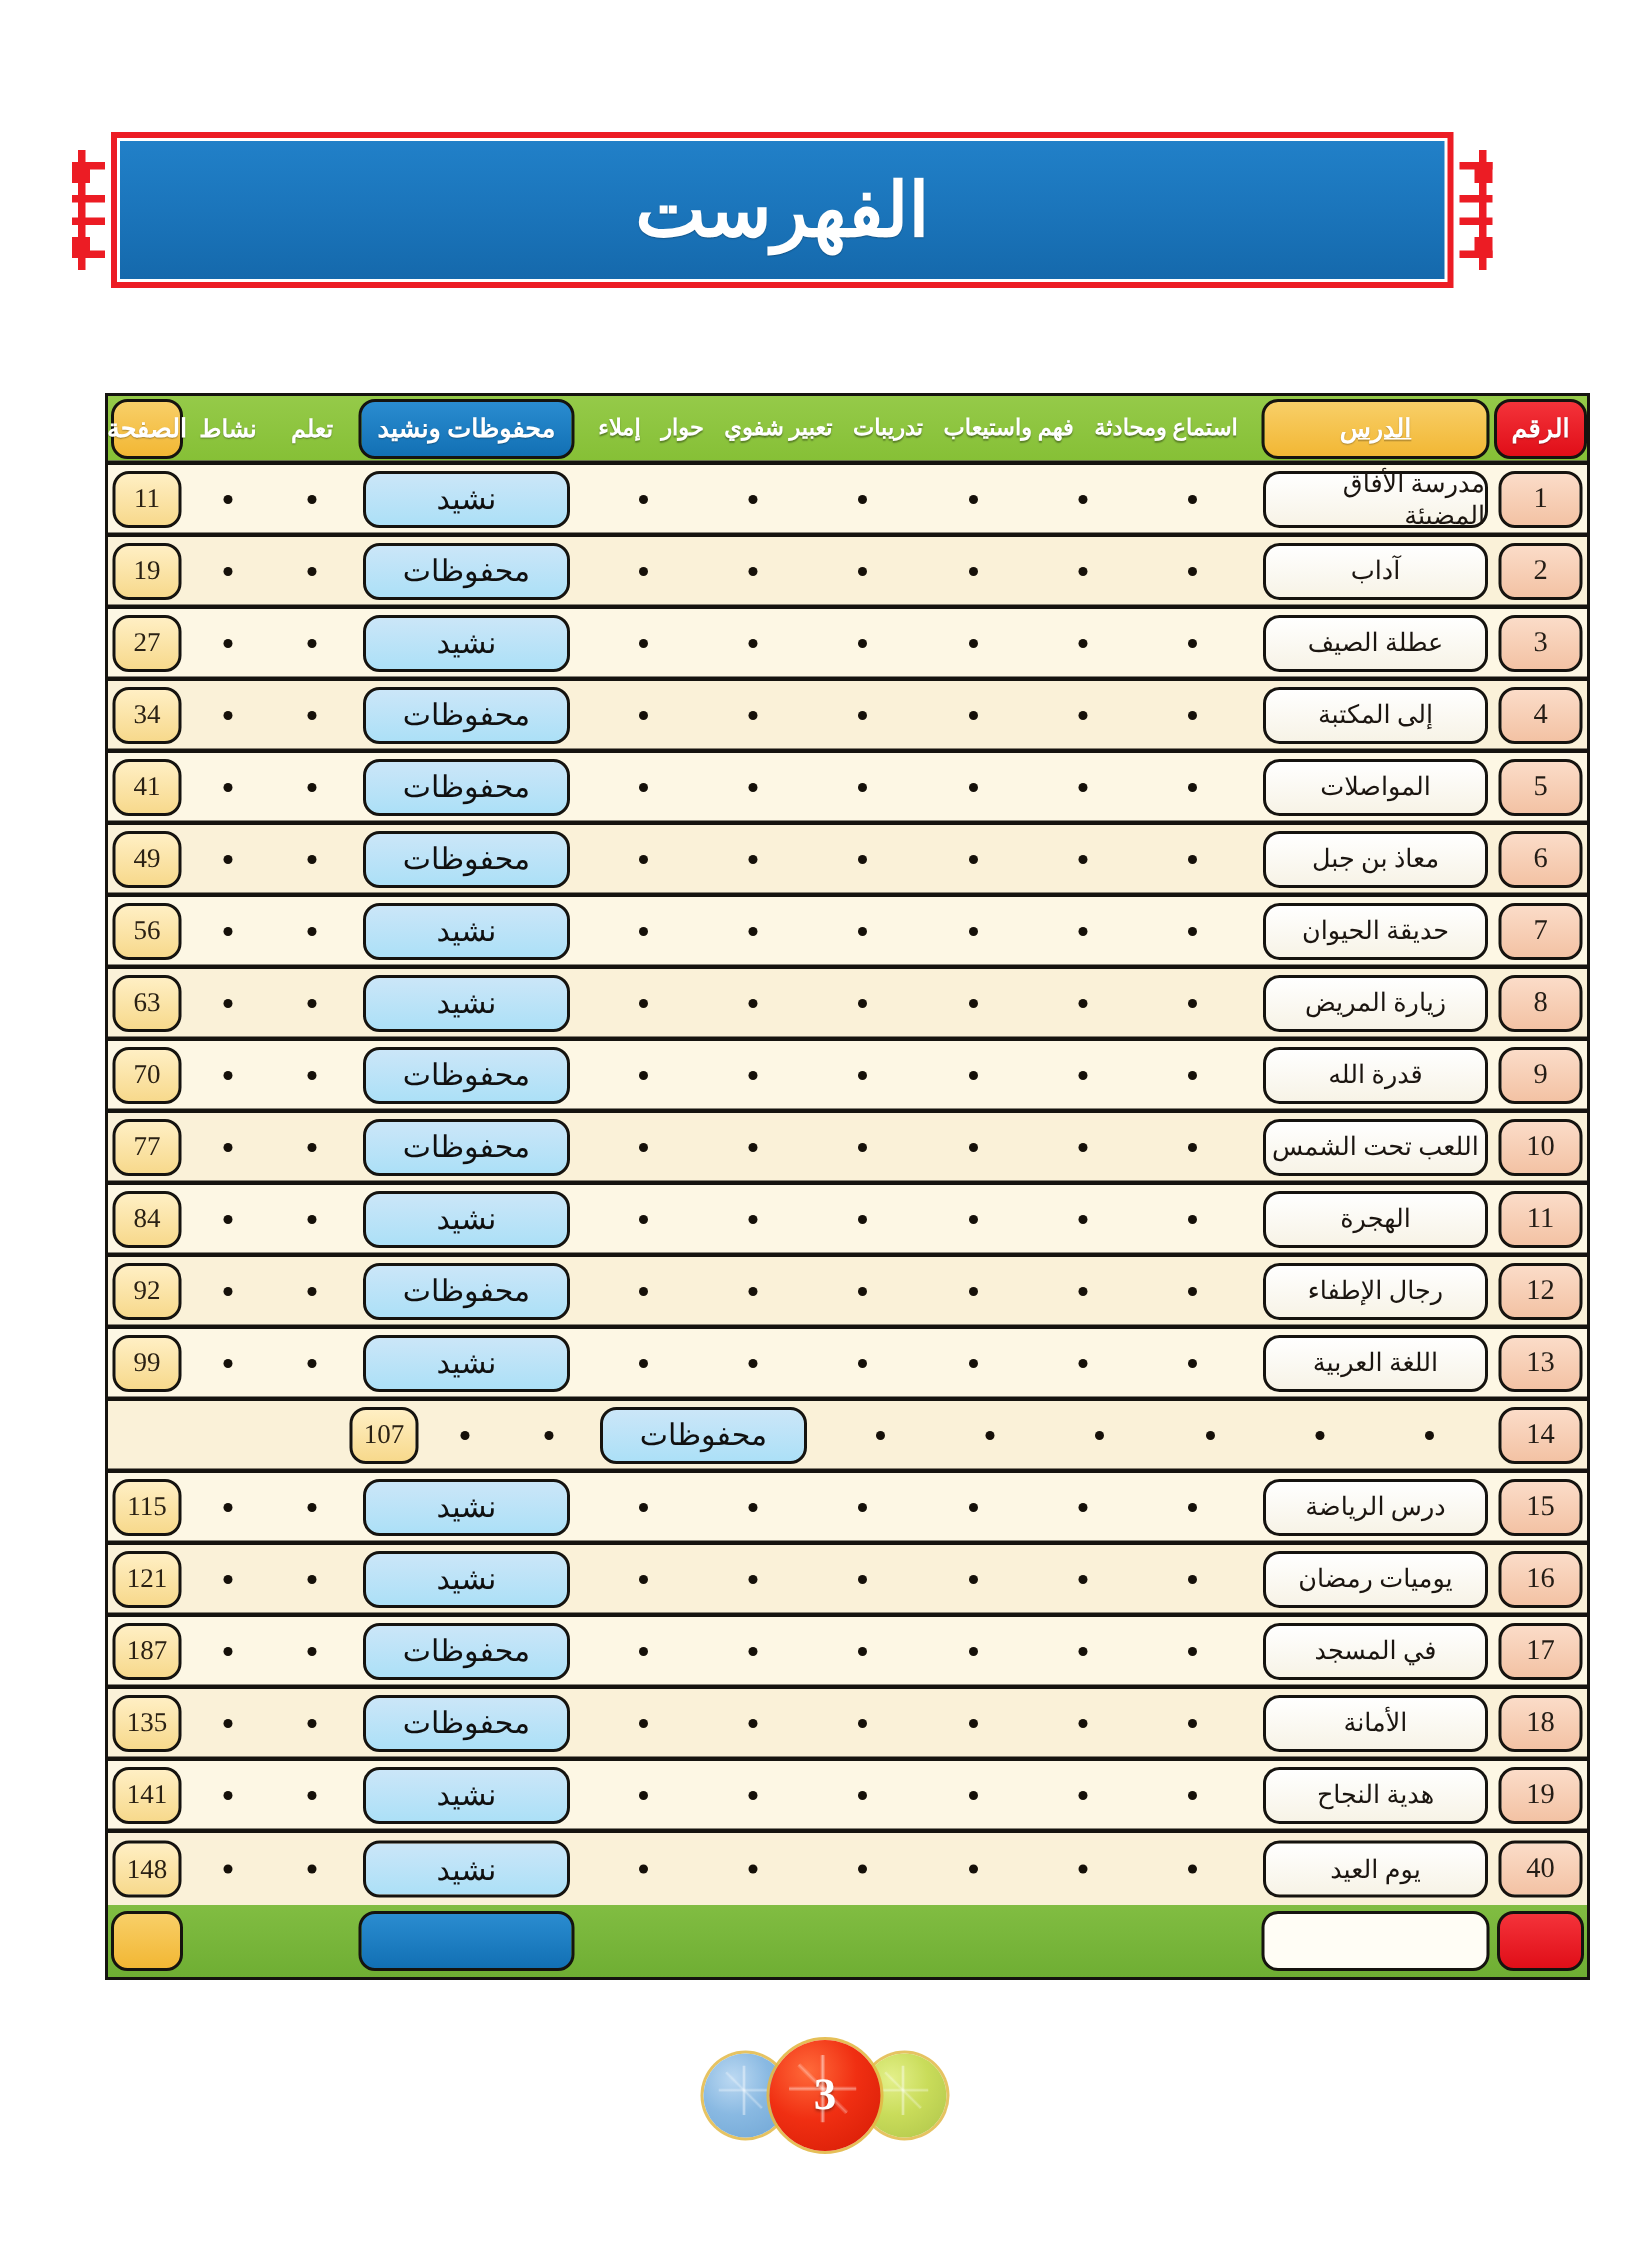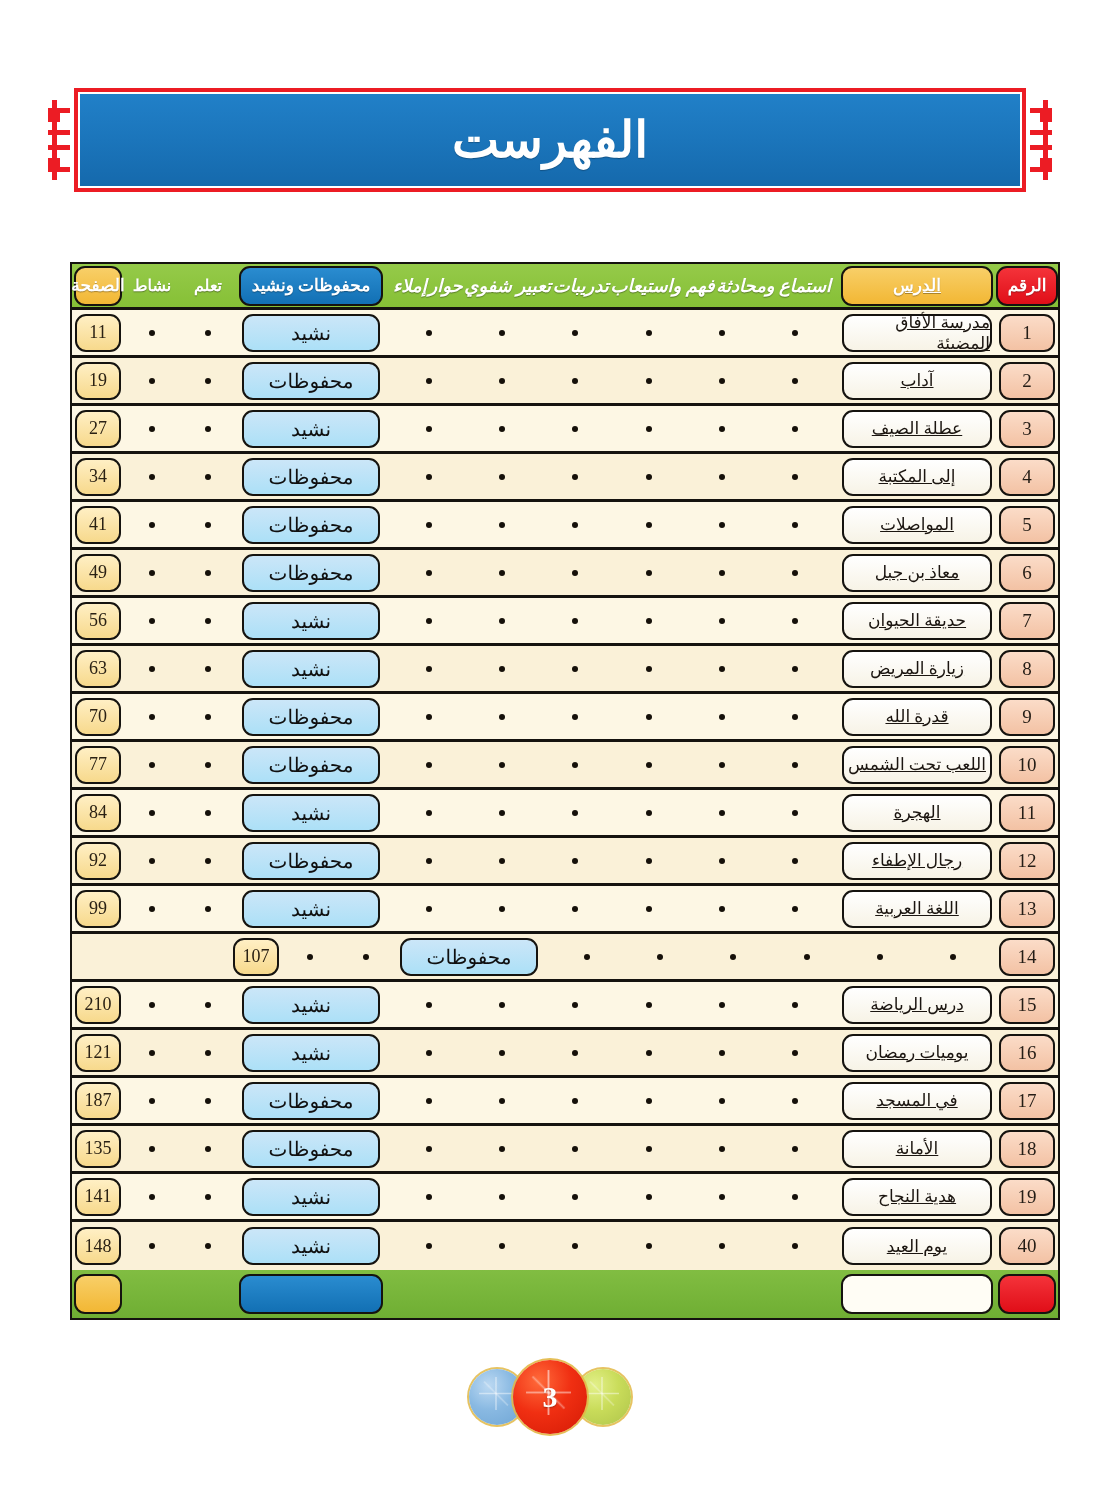--- a/index.html
+++ b/index.html
@@ -13,22 +13,23 @@
     font-family: "Liberation Serif", "DejaVu Serif", serif;
     overflow: hidden;
     position: relative;
   }
 
   
   .banner-wrap {
     position: absolute;
     top: 88px;
     left: 74px;
-    width: 952px;
+    width: 864px;
     height: 104px;
+    padding-left: 31px;
   }
   .banner-frame {
     position: absolute;
     inset: 0;
     border: 4px solid #ec1c24;
     box-sizing: border-box;
   }
   .banner-inner {
     position: absolute;
     top: 6px;
@@ -155,34 +156,34 @@
   }
 
   .dots-head {
     display: flex;
     align-items: center;
     justify-content: space-around;
     width: 100%;
     padding: 0 6px;
     box-sizing: border-box;
   }
-  .dots-head span { font-size: 18px; font-style: italic; }
+  .dots-head span { font-size: 15px; }
 
   
   .pill-num {
     width: 56px; height: 38px;
     background: #f7cdb4;
     background: linear-gradient(180deg,#fbdcc8,#f3c2a4);
     font-size: 19px; color: #241d16; font-weight: normal;
   }
   .pill-les {
     width: 150px; height: 38px;
     background: #fffdf5;
     background: linear-gradient(180deg,#ffffff,#f7f3e6);
-    font-size: 17px; color: #1b1510; font-weight: normal; text-decoration: underline;
+    font-size: 17px; color: #1b1510; font-weight: normal;
   }
   .pill-mem {
     width: 138px; height: 38px;
     background: #b9ddf3;
     background: linear-gradient(180deg,#cbe6f8,#ace0f7);
     font-size: 20px; color: #101010; font-weight: normal;
   }
   .pill-page {
     width: 46px; height: 38px;
     background: #fbe3a6;
@@ -943,21 +944,21 @@
         <div class="c c-mem">
           <div class="pill pill-mem">نشيد</div>
         </div>
         <div class="c c-learn">
           <span class="dot"></span>
         </div>
         <div class="c c-act">
           <span class="dot"></span>
         </div>
         <div class="c c-page">
-          <div class="pill pill-page">210</div>
+          <div class="pill pill-page">115</div>
         </div>
       </div>
       <div class="row r-even">
         <div class="c c-num">
           <div class="pill pill-num">16</div>
         </div>
         <div class="c c-les">
           <div class="pill pill-les">يوميات رمضان</div>
         </div>
         <div class="c c-dots">

